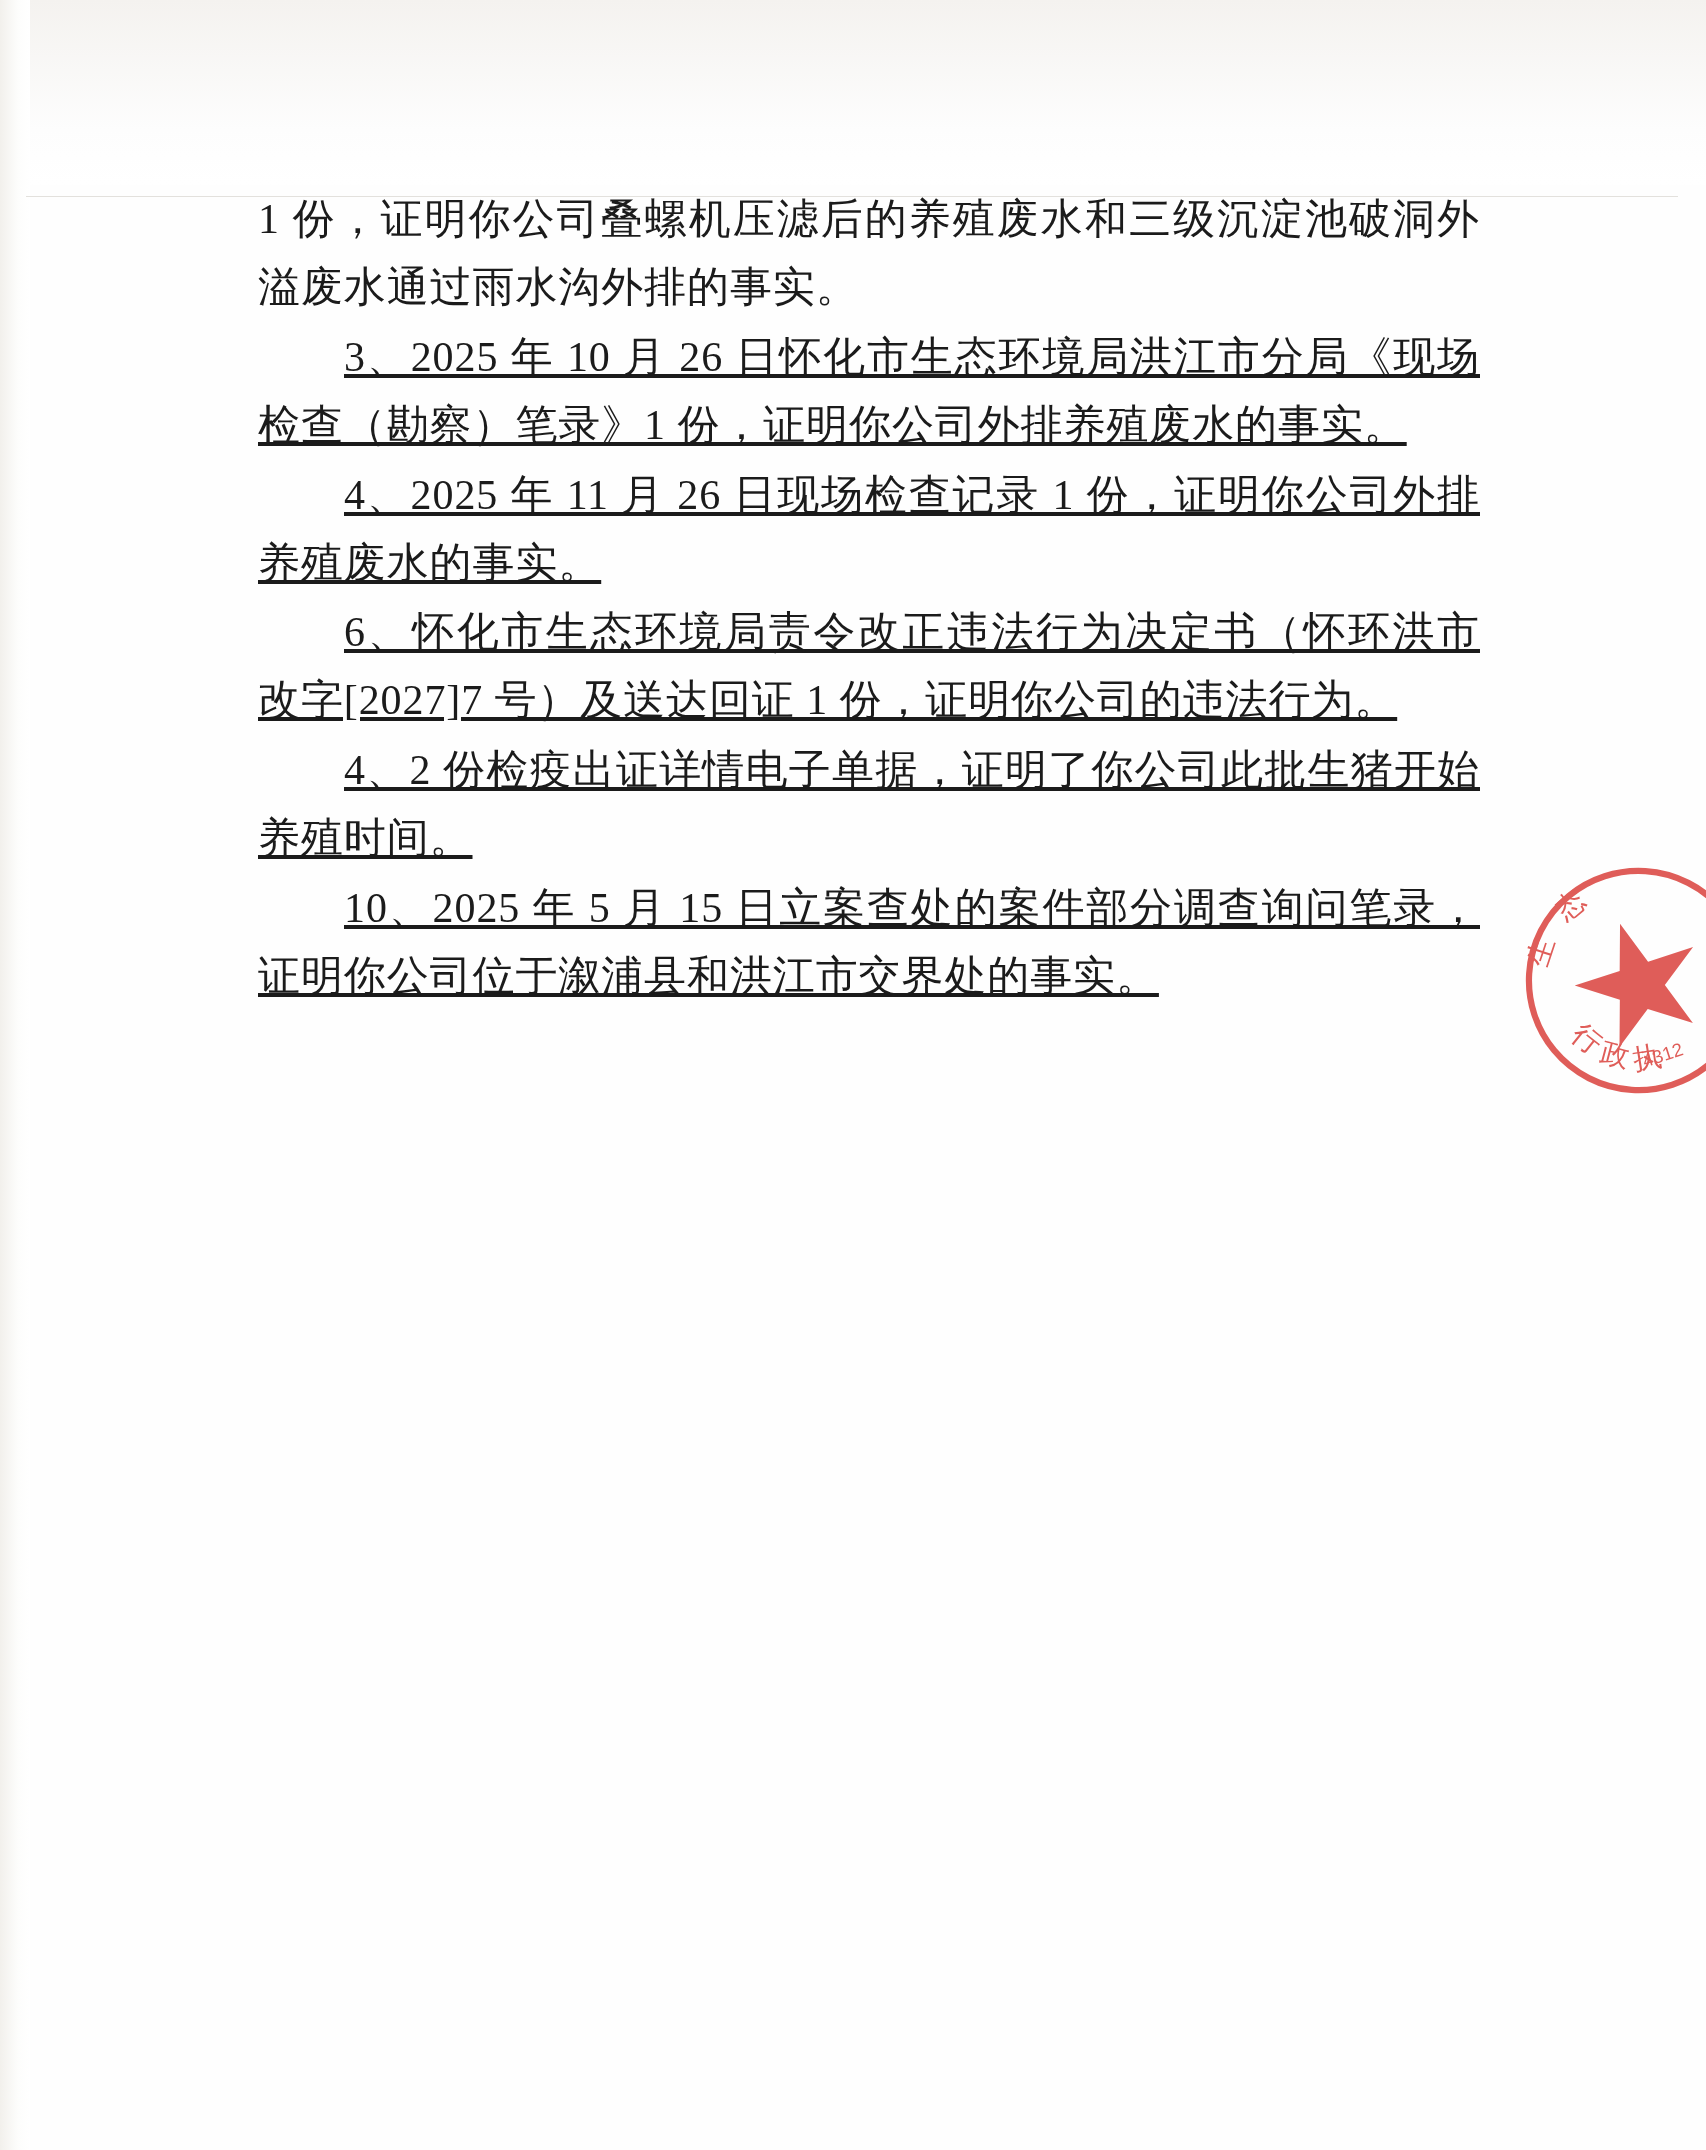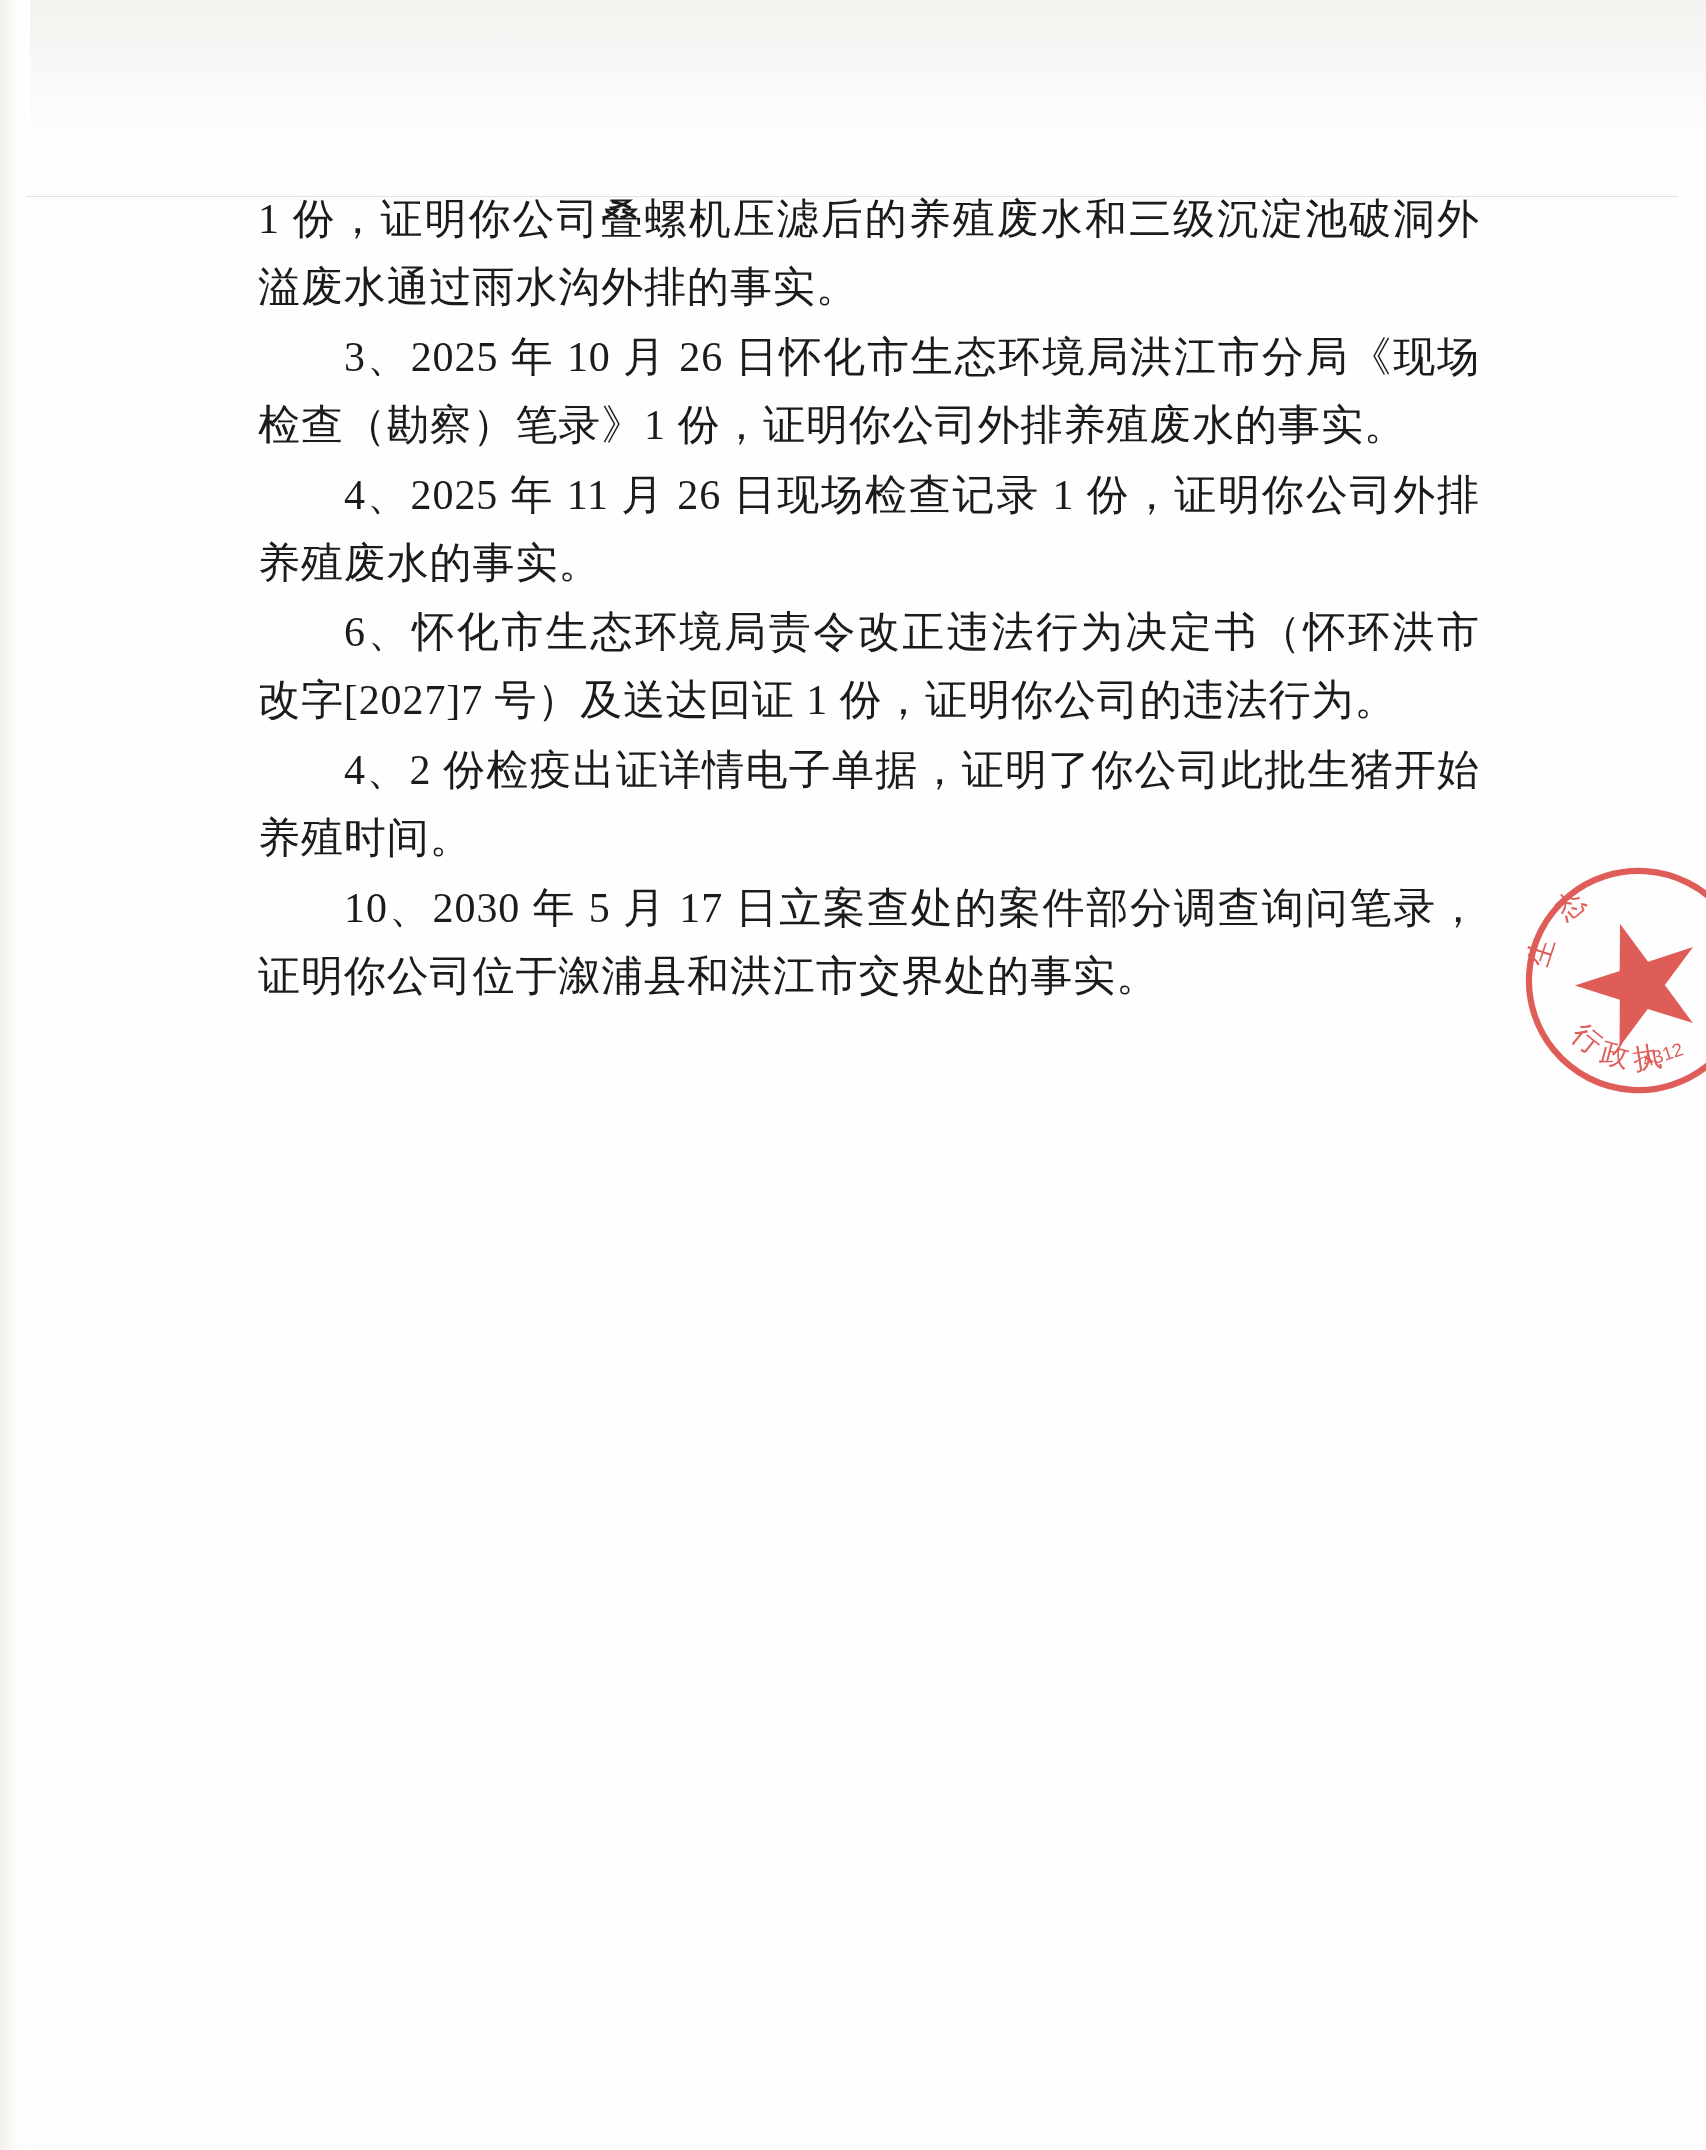--- a/index.html
+++ b/index.html
@@ -49,20 +49,21 @@
     line-height: 1.62;
     color: #1b1b1b;
     letter-spacing: 0.9px;
     text-align: justify;
     text-justify: inter-ideograph;
     margin: 0 0 1.7px 0;
     font-family: "Liberation Serif", "DejaVu Serif", serif;
   }
   .para.indent {
     text-indent: 86px;
+    text-decoration: underline;
   }
   .stamp {
     position: absolute;
     left: 1514px;
     top: 856px;
     width: 249px;
     height: 249px;
     pointer-events: none;
   }
   .stamp svg {
@@ -79,21 +80,21 @@
   <div class="scan-edge-top"></div>
   <div class="scan-edge-left"></div>
   <div class="scan-line"></div>
 
   <div class="content">
     <p class="para">1 份，证明你公司叠螺机压滤后的养殖废水和三级沉淀池破洞外溢废水通过雨水沟外排的事实。</p>
     <p class="para indent">3、2025 年 10 月 26 日怀化市生态环境局洪江市分局《现场检查（勘察）笔录》1 份，证明你公司外排养殖废水的事实。</p>
     <p class="para indent">4、2025 年 11 月 26 日现场检查记录 1 份，证明你公司外排养殖废水的事实。</p>
     <p class="para indent">6、怀化市生态环境局责令改正违法行为决定书（怀环洪市改字[2027]7 号）及送达回证 1 份，证明你公司的违法行为。</p>
     <p class="para indent">4、2 份检疫出证详情电子单据，证明了你公司此批生猪开始养殖时间。</p>
-    <p class="para indent">10、2030 年 5 月 17 日立案查处的案件部分调查询问笔录，证明你公司位于溆浦县和洪江市交界处的事实。</p>
+    <p class="para indent">10、2025 年 5 月 15 日立案查处的案件部分调查询问笔录，证明你公司位于溆浦县和洪江市交界处的事实。</p>
   </div>
 
   <div class="stamp">
     <svg viewBox="0 0 200 200" xmlns="http://www.w3.org/2000/svg" aria-hidden="true">
       <g transform="rotate(-18 100 100)">
         <circle cx="100" cy="100" r="88" fill="none" stroke="#d7312b" stroke-width="5"></circle>
         <polygon points="100,52 112,88 150,88 119,110 131,146 100,124 69,146 81,110 50,88 88,88" fill="#d7312b"></polygon>
         <path id="arcTop" d="M 26 100 A 74 74 0 0 1 174 100" fill="none"></path>
         <text font-family="'Liberation Serif', serif" font-size="23" fill="#d7312b" letter-spacing="6">
           <textPath href="#arcTop" startOffset="14%">生 态</textPath>

